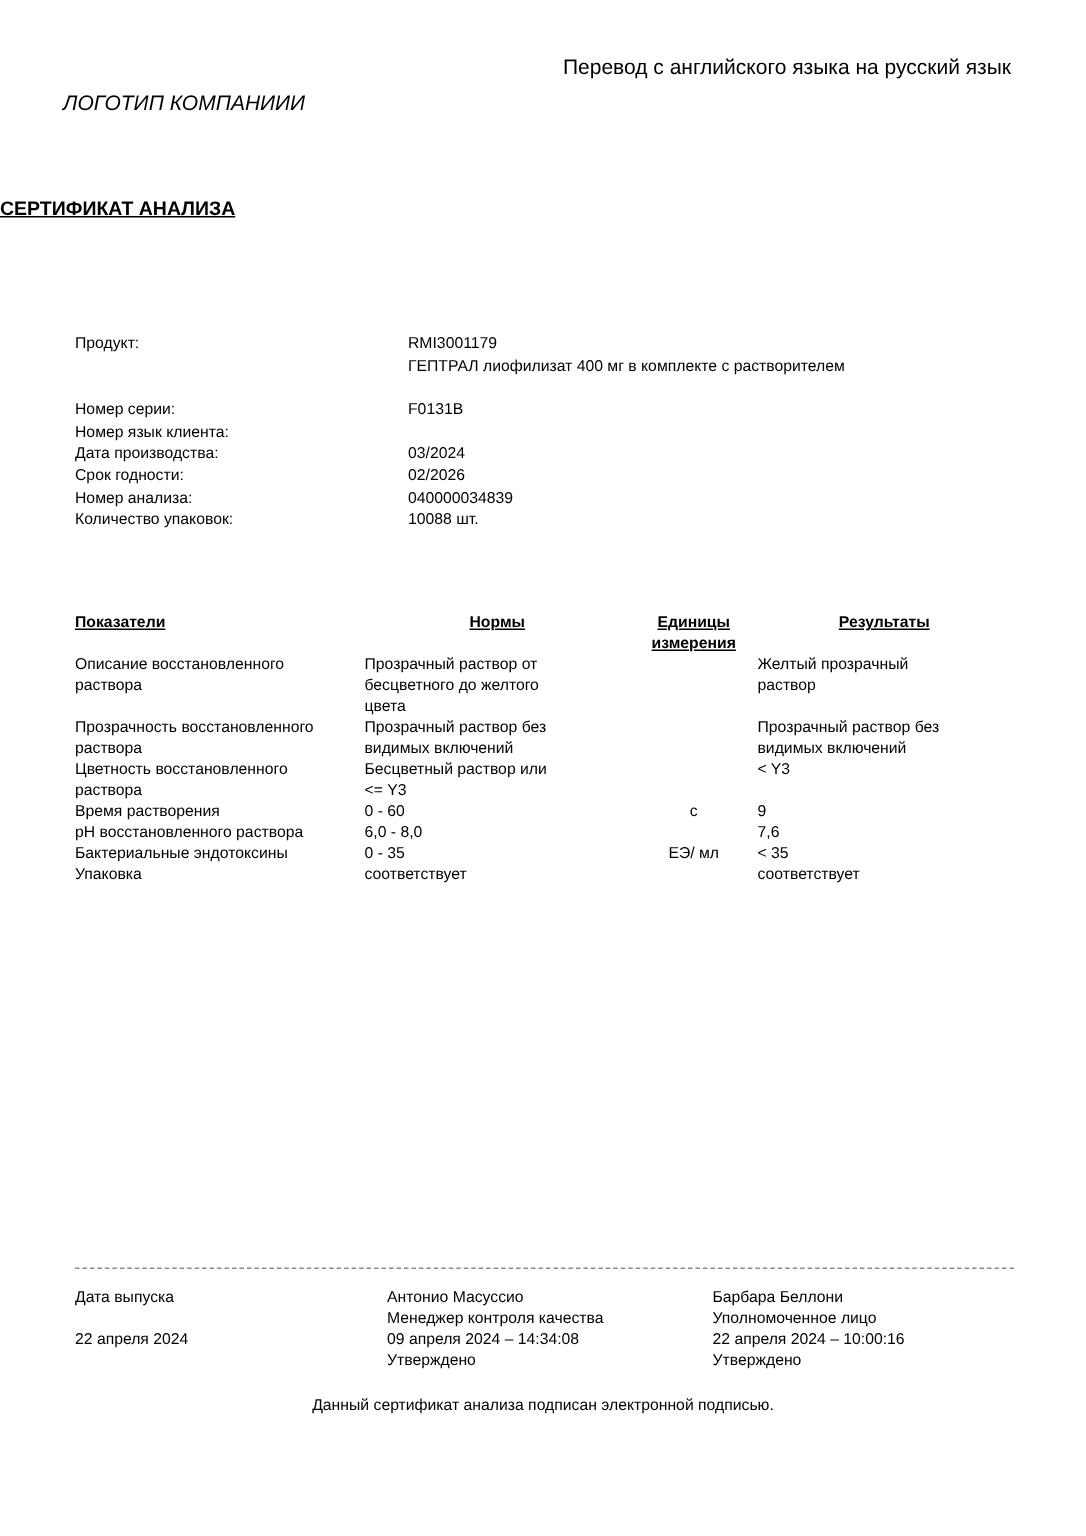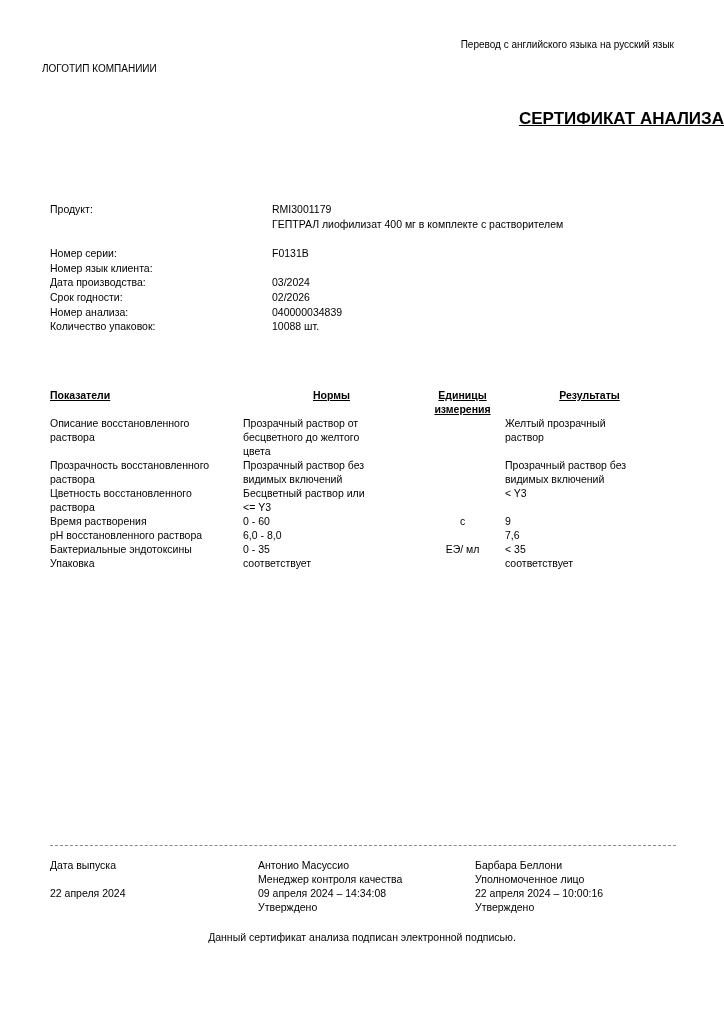--- a/index.html
+++ b/index.html
@@ -7,36 +7,37 @@
   .page {
     position:relative;
     width:724px; height:1024px;
     margin:0 auto;
     background:#ffffff;
     font-family:"Liberation Sans", sans-serif;
     font-size:10.5px;
     color:#000;
     overflow:hidden;
   }
-  .small { font-size:10px; }
+  .small { font-size:14px; }
   .translation-note {
     padding-top:38px;
     padding-right:50px;
     text-align:right;
     line-height:13px;
   }
   .logo {
     margin-top:11px;
     padding-left:42px;
     line-height:13px;
+    font-style:italic;
   }
   .title {
-    margin-top:36px;
-    text-align:right;
-    font-size:17px;
+    margin-top:56px;
+    text-align:left;
+    font-size:13px;
     font-weight:bold;
     text-decoration:underline;
     line-height:15px;
   }
   .content { padding:0 50px; }
   .kv-grid { display:grid; grid-template-columns:222px 1fr; line-height:14.6px; }
   .product-block { margin-top:76px; }
   .bold { font-weight:normal; }
   .fields-block { margin-top:15px; }
   .table-block { margin-top:54px; }

